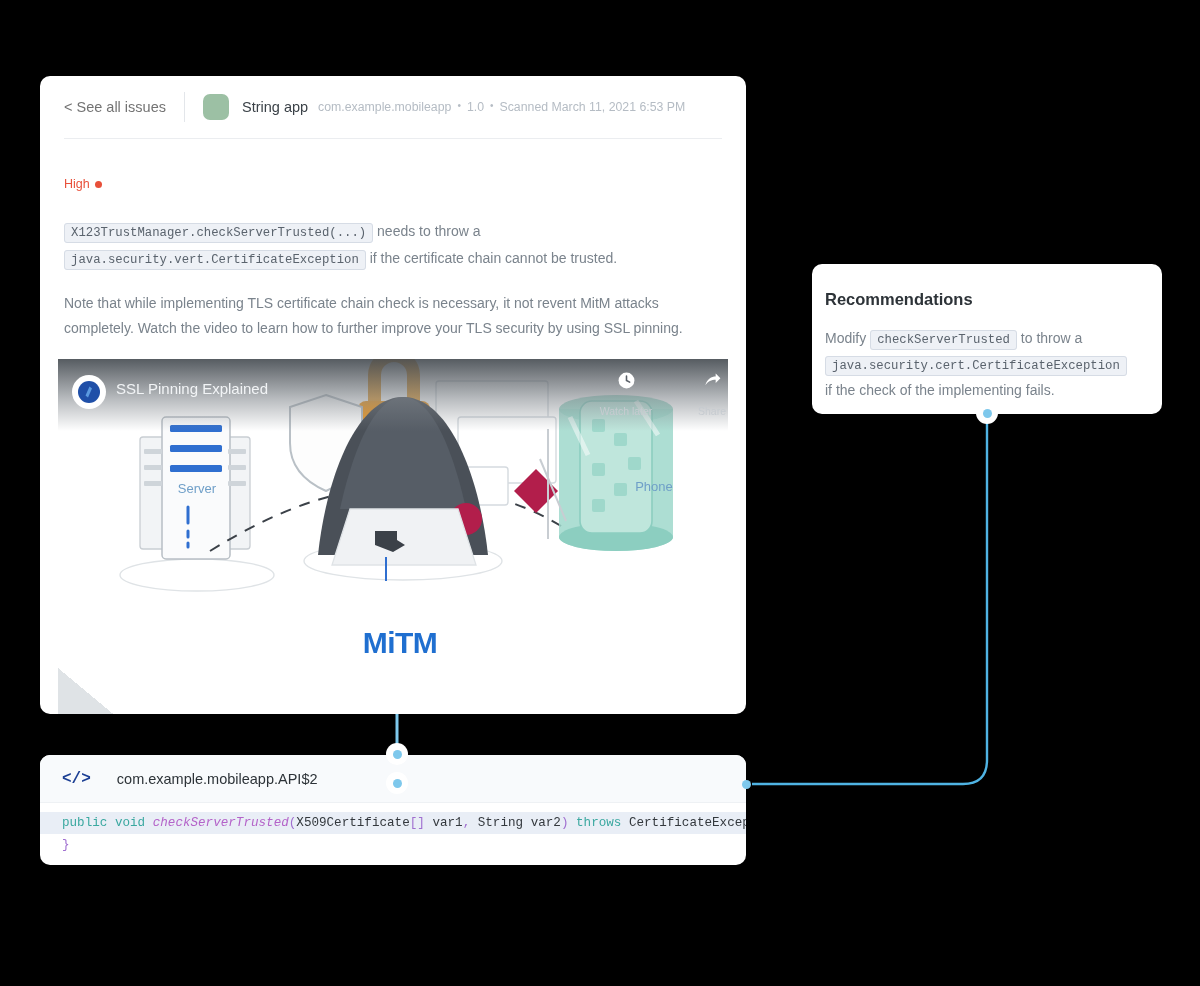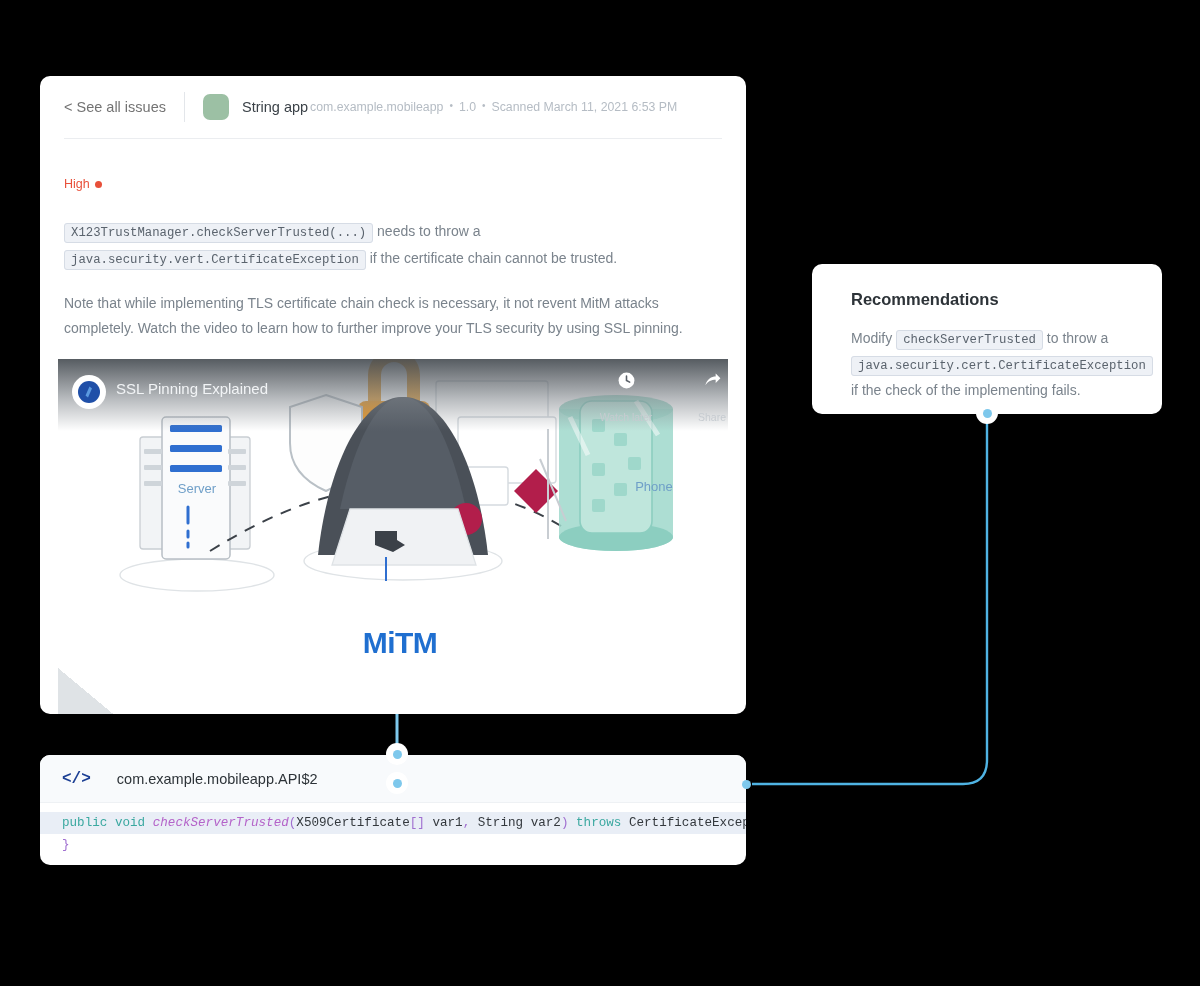--- a/index.html
+++ b/index.html
@@ -19,21 +19,21 @@
   
   #issue-card {
     position: absolute; left: 40px; top: 76px; width: 706px; height: 638px;
     background: #ffffff; border-radius: 10px; overflow: hidden; z-index: 2;
   }
   .card-header { display: flex; align-items: center; height: 62px; padding: 0 0 0 24px; }
   .see-all { color: #737373; font-size: 14.5px; white-space: nowrap; cursor: pointer; }
   .hdr-divider { width: 1px; height: 30px; background: #e3e6ea; margin: 0 18px; }
   .app-thumb { width: 26px; height: 26px; border-radius: 7px; background: #9cc0a4; flex: 0 0 auto; }
   .app-name { font-size: 14.5px; color: #3b4248; margin-left: 13px; white-space: nowrap; }
-  .meta { font-size: 12.3px; color: #b5bcc4; margin-left: 2px; white-space: nowrap; }
+  .meta { font-size: 12.3px; color: #b5bcc4; margin-left: 10px; white-space: nowrap; }
   .meta .sep { margin: 0 6px; font-size: 10px; vertical-align: 2px; }
 
   .hdr-rule { height: 1px; background: #ebedf0; margin: 0 24px; }
 
   .title-row { display: flex; padding: 18px 24px 0 24px; }
   .sev { width: 46px; flex: 0 0 46px; display: flex; align-items: center; gap: 5px;
          padding-top: 20px; }
   .sev-label { font-size: 12.5px; color: #e8503a; }
   .sev-dot { width: 7px; height: 7px; border-radius: 50%; background: #e8503a; flex: 0 0 auto; }
   .issue-title { font-size: 21.5px; font-weight: bold; color: #2d3338; line-height: 26px; letter-spacing: -0.1px; }
@@ -53,38 +53,38 @@
 
   
   .video { position: relative; margin: 18px 0 0 18px; width: 670px; height: 384px;
            background: #ffffff; overflow: hidden; cursor: pointer; }
   .video-topbar { position: absolute; left: 0; top: 0; width: 100%; height: 72px;
     background: linear-gradient(180deg, rgba(72,78,84,0.92) 0%, rgba(125,131,137,0.55) 55%, rgba(255,255,255,0) 100%); }
   .yt-avatar { position: absolute; left: 14px; top: 16px; width: 34px; height: 34px; border-radius: 50%;
                background: #ffffff; display: flex; align-items: center; justify-content: center; }
   .video-title { position: absolute; left: 58px; top: 21px; color: #f2f4f6; font-size: 15px; }
   .vt-ctrl { position: absolute; top: 12px; text-align: center; color: #d9dde1; }
-  .vt-ctrl .lbl { font-size: 10.5px; display: block; margin-top: 17px; color: #c6cbd0; }
+  .vt-ctrl .lbl { font-size: 10.5px; display: block; margin-top: 11px; color: #c6cbd0; }
   #ctrl-watch { left: 528px; width: 80px; }
   #ctrl-share { left: 614px; width: 80px; }
 
   .illus { position: absolute; inset: 0; }
   .lbl-server { position: absolute; left: 99px; top: 122px; width: 80px; text-align: center;
                 color: #6f9fc8; font-size: 13px; }
   .lbl-phone  { position: absolute; left: 556px; top: 120px; width: 80px; text-align: center;
                 color: #6f9fc8; font-size: 13px; }
   .lbl-mitm   { position: absolute; left: 282px; top: 267px; width: 120px; text-align: center;
                 color: #1f6fd0; font-size: 30px; font-weight: bold; letter-spacing: -0.5px; }
   .corner-tri { position: absolute; left: 0; bottom: 0; width: 90px; height: 75px;
                 background: linear-gradient(to bottom left, transparent 50%, #dfe3e6 50%); }
 
   
   #rec-card {
     position: absolute; left: 812px; top: 264px; width: 350px; height: 150px;
-    background: #ffffff; border-radius: 10px; padding: 26px 28px 0 39px; z-index: 2;
+    background: #ffffff; border-radius: 10px; padding: 26px 28px 0 13px; z-index: 2;
   }
   .rec-title { font-size: 16.5px; font-weight: bold; color: #2d3338; }
   .rec-body { margin-top: 17px; font-size: 14px; color: #7a838c; line-height: 24px; }
 
   
   #code-card {
     position: absolute; left: 40px; top: 755px; width: 706px; height: 110px;
     background: #ffffff; border-radius: 10px; overflow: hidden; z-index: 2;
   }
   .code-header { height: 48px; background: #f8fafc; display: flex; align-items: center; padding-left: 22px;

